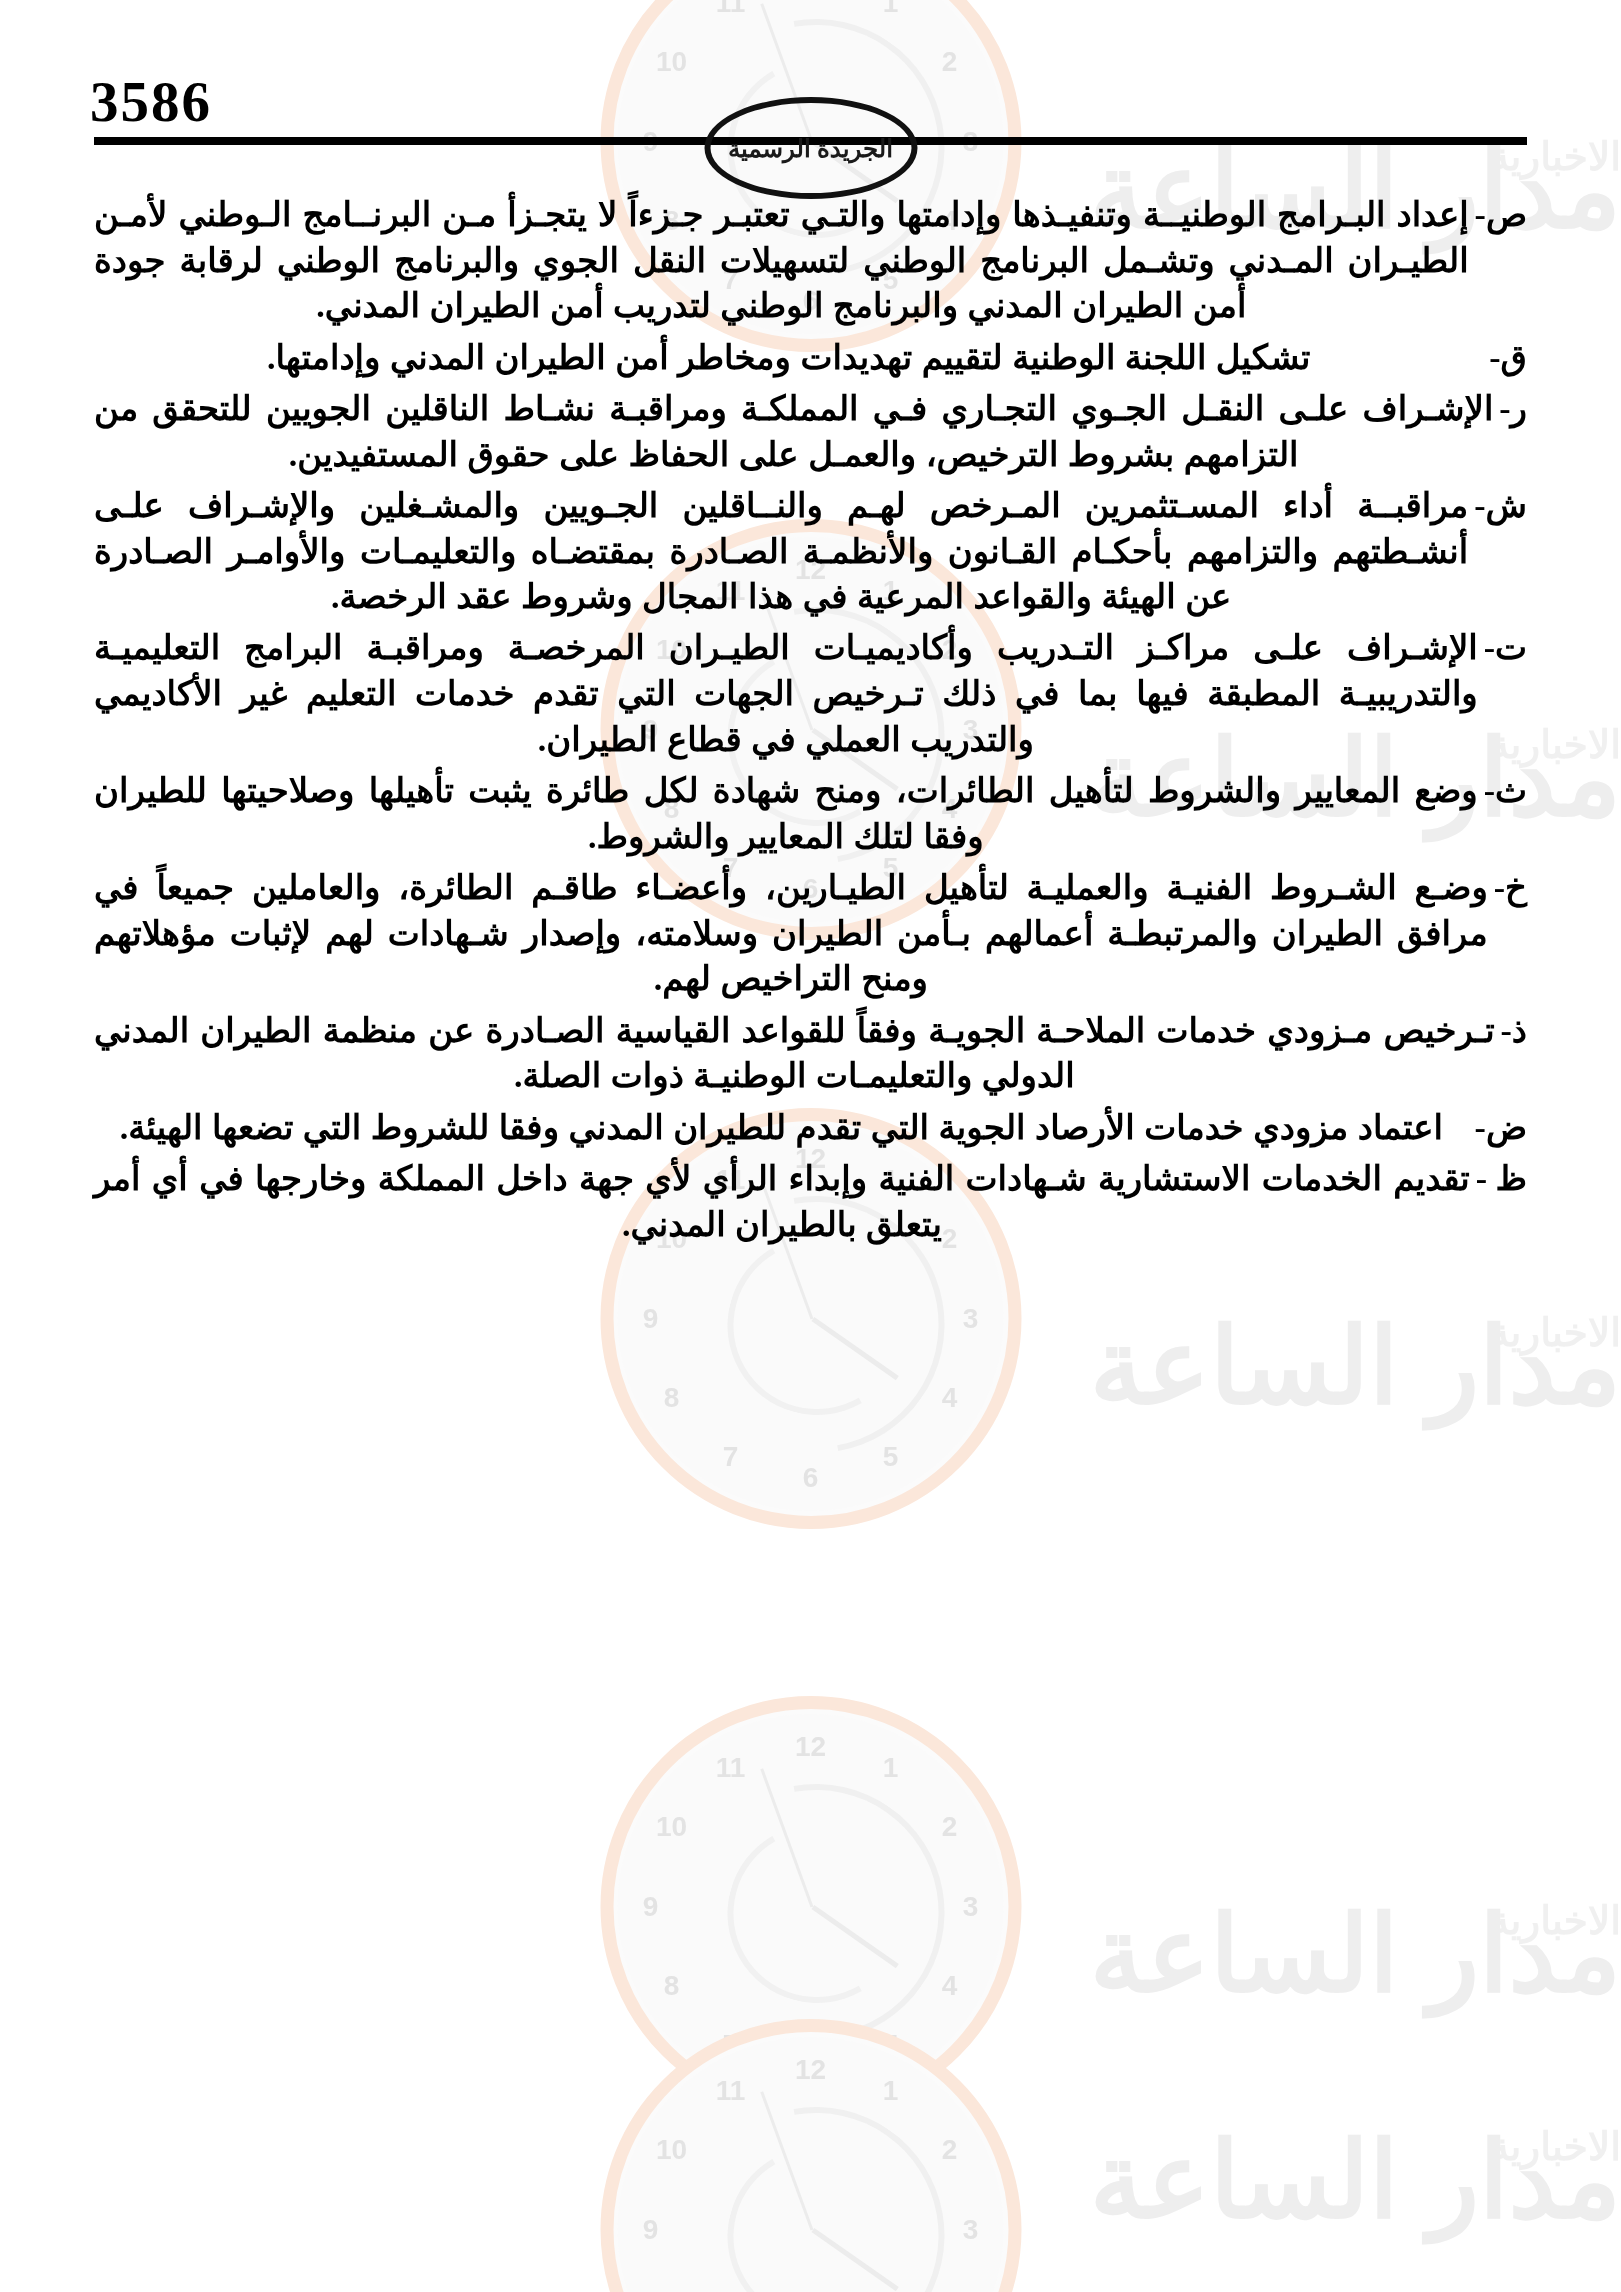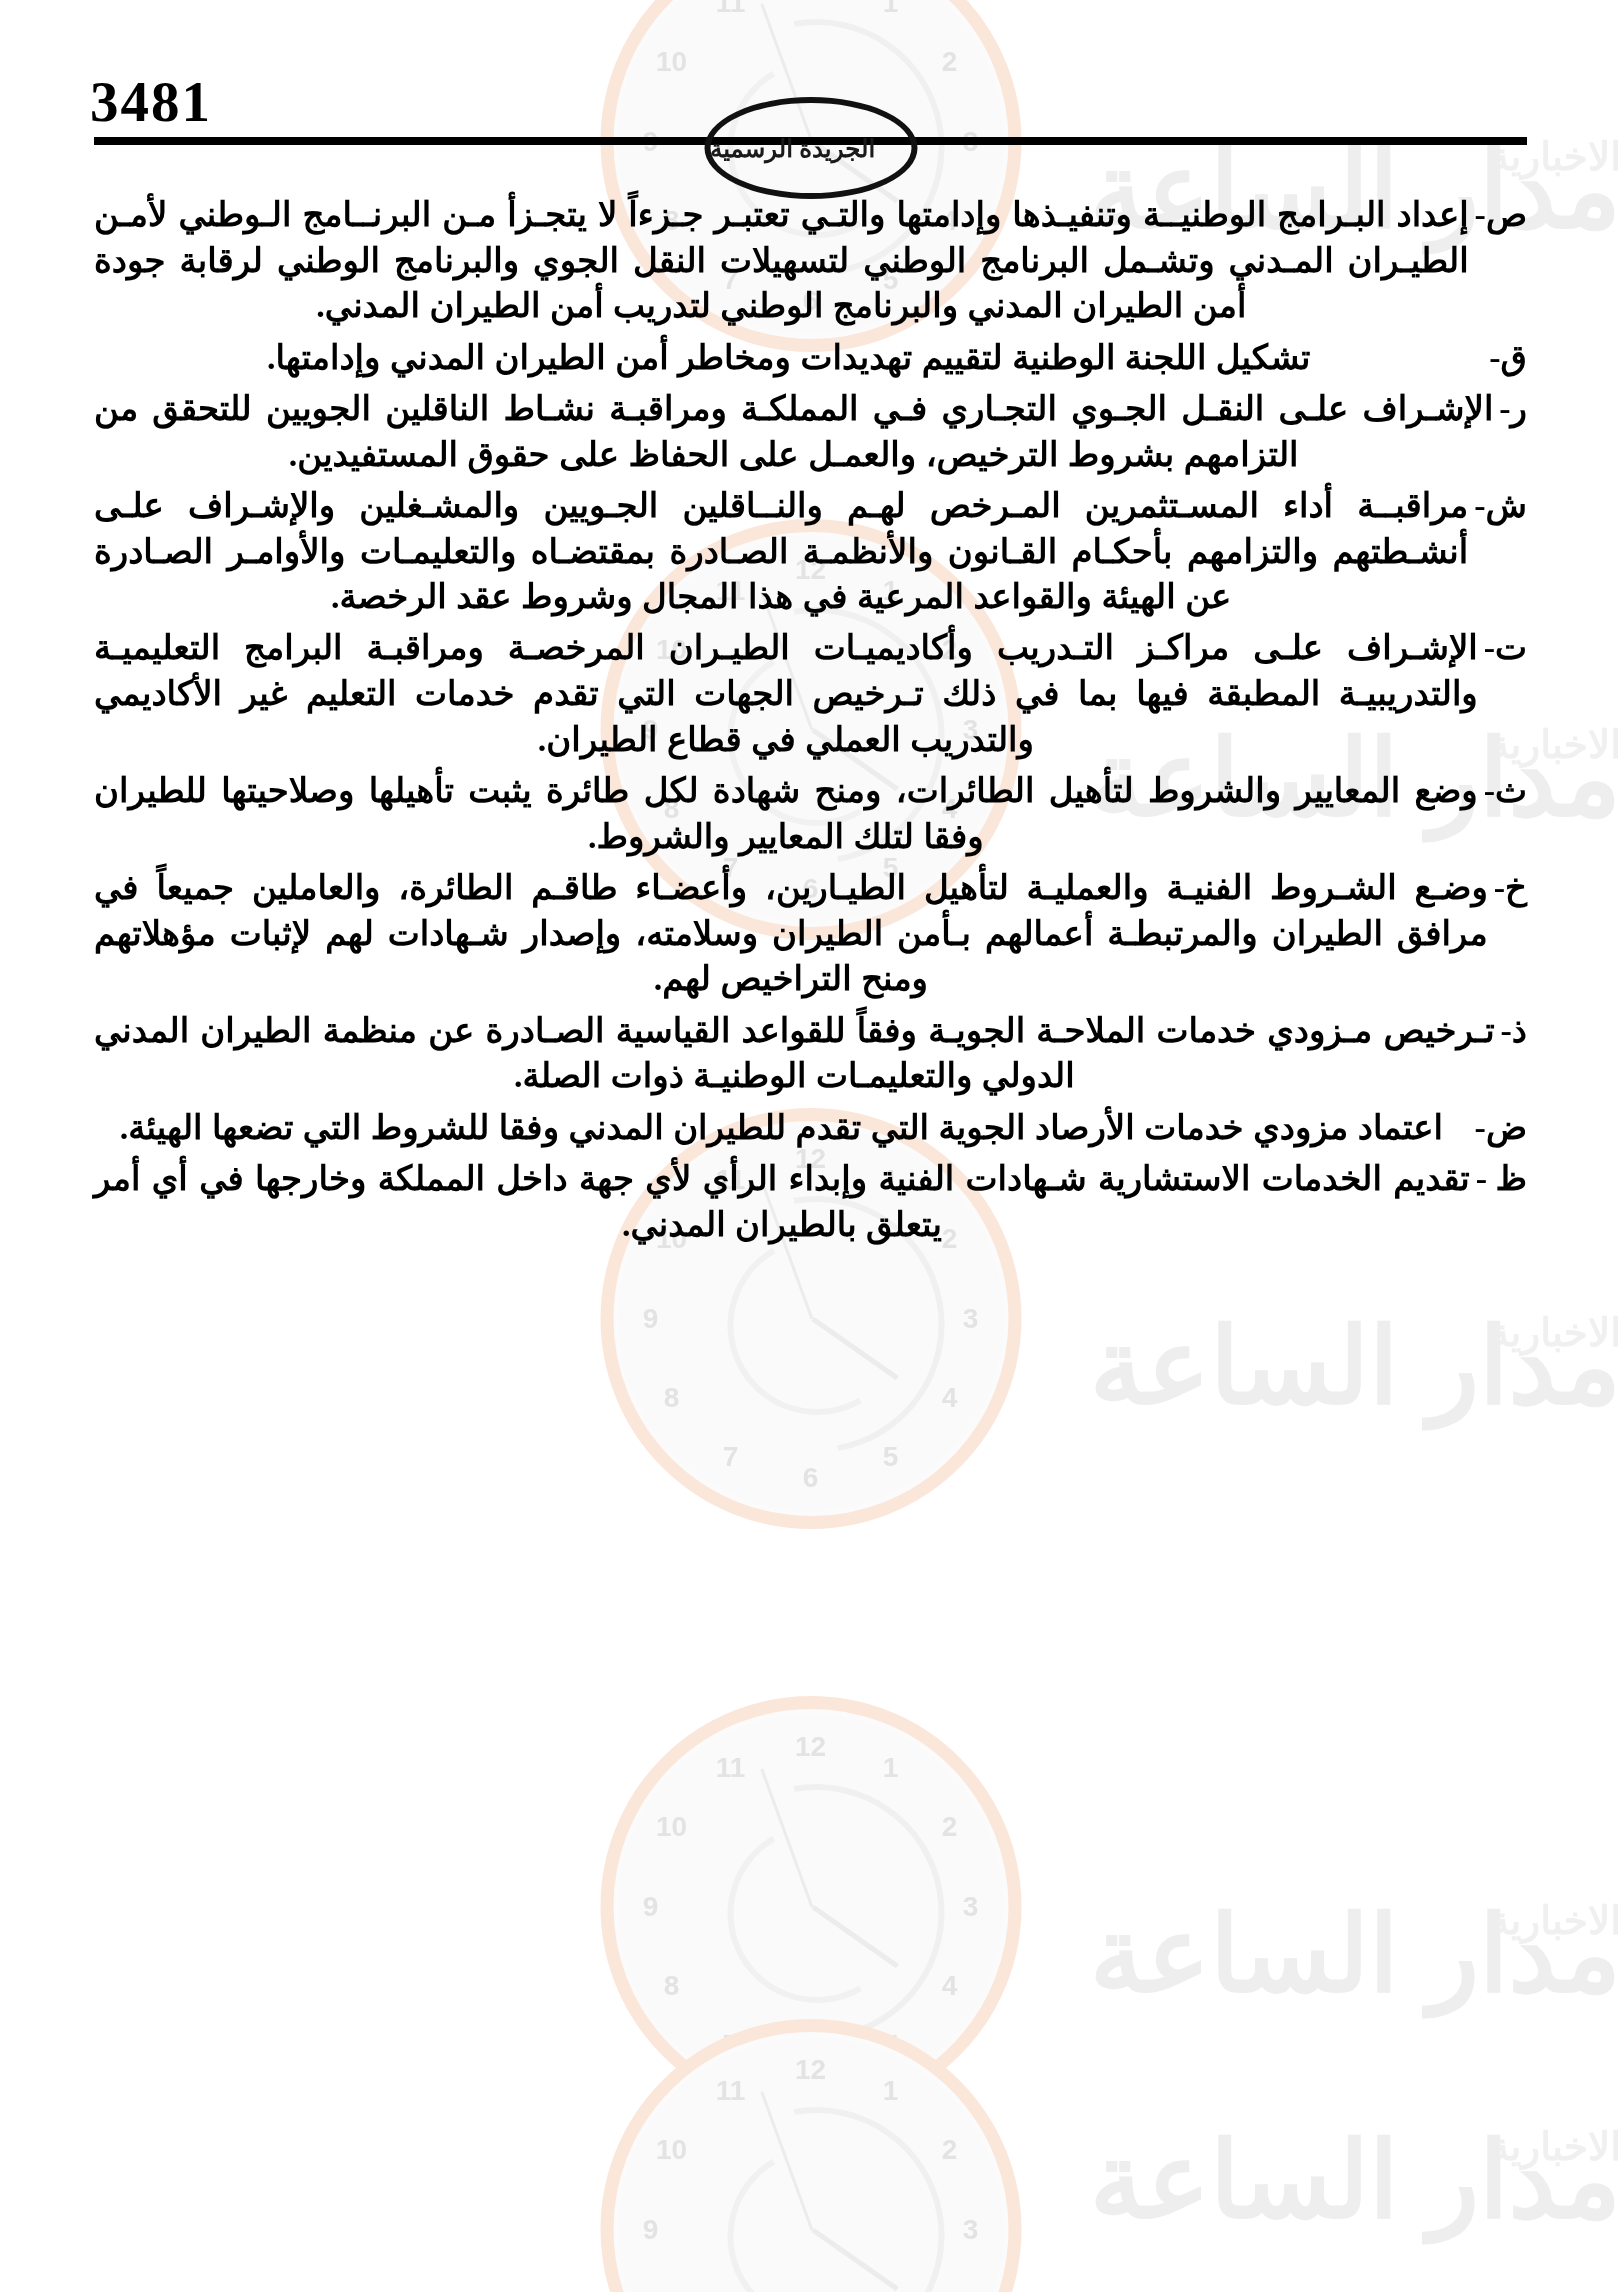--- a/index.html
+++ b/index.html
@@ -140,21 +140,21 @@
     right: 50%;
     transform: translateX(50%);
     margin-right: 0;
     width: 201px;
     height: 90px;
     border: 6.9px solid #111111;
     border-radius: 50%;
     background: transparent;
     display: flex;
     align-items: center;
-    justify-content: flex-end;
+    justify-content: center;
   }
   .header-oval-label {
     font-family: "Liberation Serif", "DejaVu Serif", serif;
     font-size: 24.5px;
     font-weight: 700;
     color: #1a1a1a;
     white-space: nowrap;
   }
 
   
@@ -306,21 +306,21 @@
     <div class="wm-text-block wm-sub">الاخبارية</div>
     <div class="wm-text-block wm-brand">مدار الساعة</div>
   </div>
   <div class="wm-set s5">
     <div class="wm-text-block wm-sub">الاخبارية</div>
     <div class="wm-text-block wm-brand">مدار الساعة</div>
   </div>
 </div>
 
 <div class="page-header">
-  <div class="page-number">3481</div>
+  <div class="page-number">3586</div>
   <div class="header-rule"></div>
   <div class="header-oval">
     <span class="header-oval-label">الجريدة الرسمية</span>
   </div>
 </div>
 
 <div class="document-body">
   <div class="clause">
     <span class="clause-marker">ص-</span>
     <span class="clause-text">إعداد البـرامج الوطنيــة وتنفيـذها وإدامتها والتـي تعتبـر جـزءاً لا يتجـزأ مـن البرنــامج الـوطني لأمـن الطيـران المـدني وتشـمل البرنامج الوطني لتسهيلات النقل الجوي والبرنامج الوطني لرقابة جودة أمن الطيران المدني والبرنامج الوطني لتدريب أمن الطيران المدني.</span>

